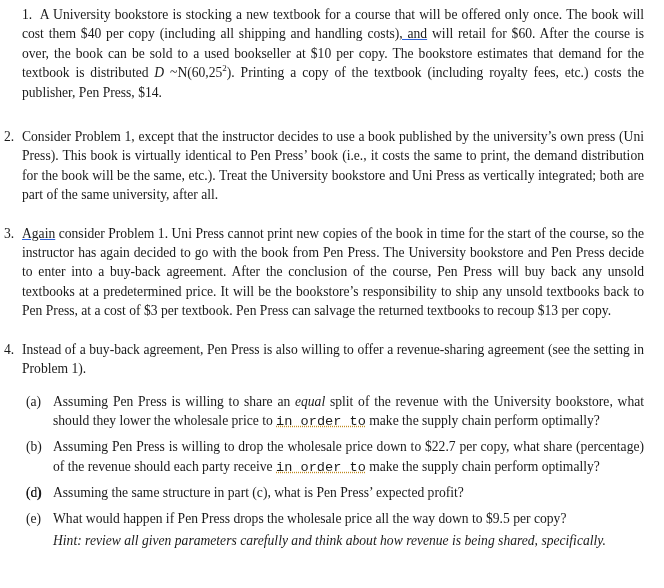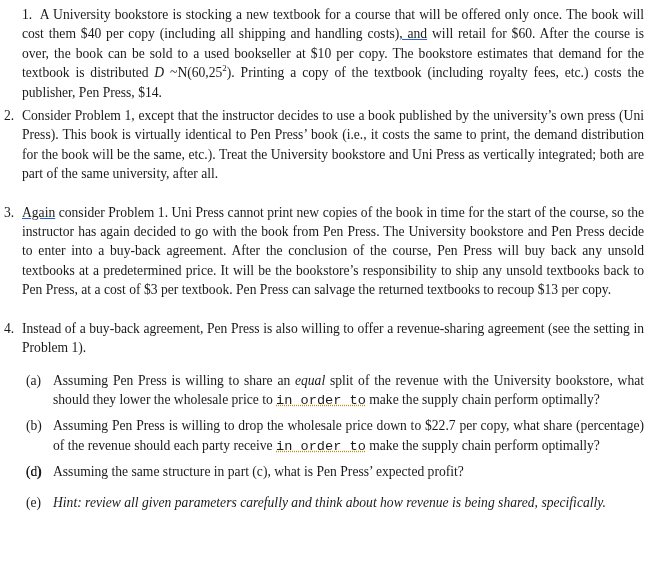--- a/index.html
+++ b/index.html
@@ -20,21 +20,21 @@
   .u-blue { text-decoration: underline; text-decoration-color: #2b5fd9; }
   .u-dot { text-decoration: underline dotted; text-decoration-color: #c08a1e; font-family: Liberation Mono, monospace; }
   .hint { font-style: italic; }
   .em { font-style: italic; }
 </style>
 </head>
 <body>
 
 <div class="doc">
 
-  <div class="para p1" style="margin-bottom:4px;">
+  <div class="para p1" style="margin-bottom:25px;">
     <span>1.</span>&nbsp;
     <span>A University bookstore is stocking a new textbook for a course that will be offered only once. The book will cost them $40 per copy (including all shipping and handling costs</span><span class="u-blue">), and</span><span> will retail for $60. After the course is over, the book can be sold to a used bookseller at $10 per copy. The bookstore estimates that demand for the textbook is distributed </span><i>D</i><span> ~N(60,25</span><sup style="font-size:9px;line-height:0;">2</sup><span>). Printing a copy of the textbook (including royalty fees, etc.) costs the publisher, Pen Press, $14.</span>
   </div>
 
   <div class="para prob" style="margin-bottom:19px;">
     <span class="num">2.</span>
     <span>Consider Problem 1, except that the instructor decides to use a book published by the university’s own press (Uni Press). This book is virtually identical to Pen Press’ book (i.e., it costs the same to print, the demand distribution for the book will be the same, etc.). Treat the University bookstore and Uni Press as vertically integrated; both are part of the same university, after all.</span>
   </div>
 
   <div class="para prob" style="margin-bottom:19px;">
@@ -61,16 +61,17 @@
     <span class="lbl">(c)</span>
   </div>
 
   <div class="para sub" style="margin-bottom:6px;">
     <span class="lbl">(d)</span>
     <span>Assuming the same structure in part (c), what is Pen Press’ expected profit?</span>
   </div>
 
   <div class="para sub">
     <span class="lbl">(e)</span>
-    <div class="hint" style="margin-top:11px;">Hint: review all given parameters carefully and think about how revenue is being shared, specifically.</div>
+    <span>What would happen if Pen Press drops the wholesale price all the way down to $9.5 per copy?</span>
+    <div class="hint" style="margin-top:3px;">Hint: review all given parameters carefully and think about how revenue is being shared, specifically.</div>
   </div>
 
 </div>
 
 </body></html>

